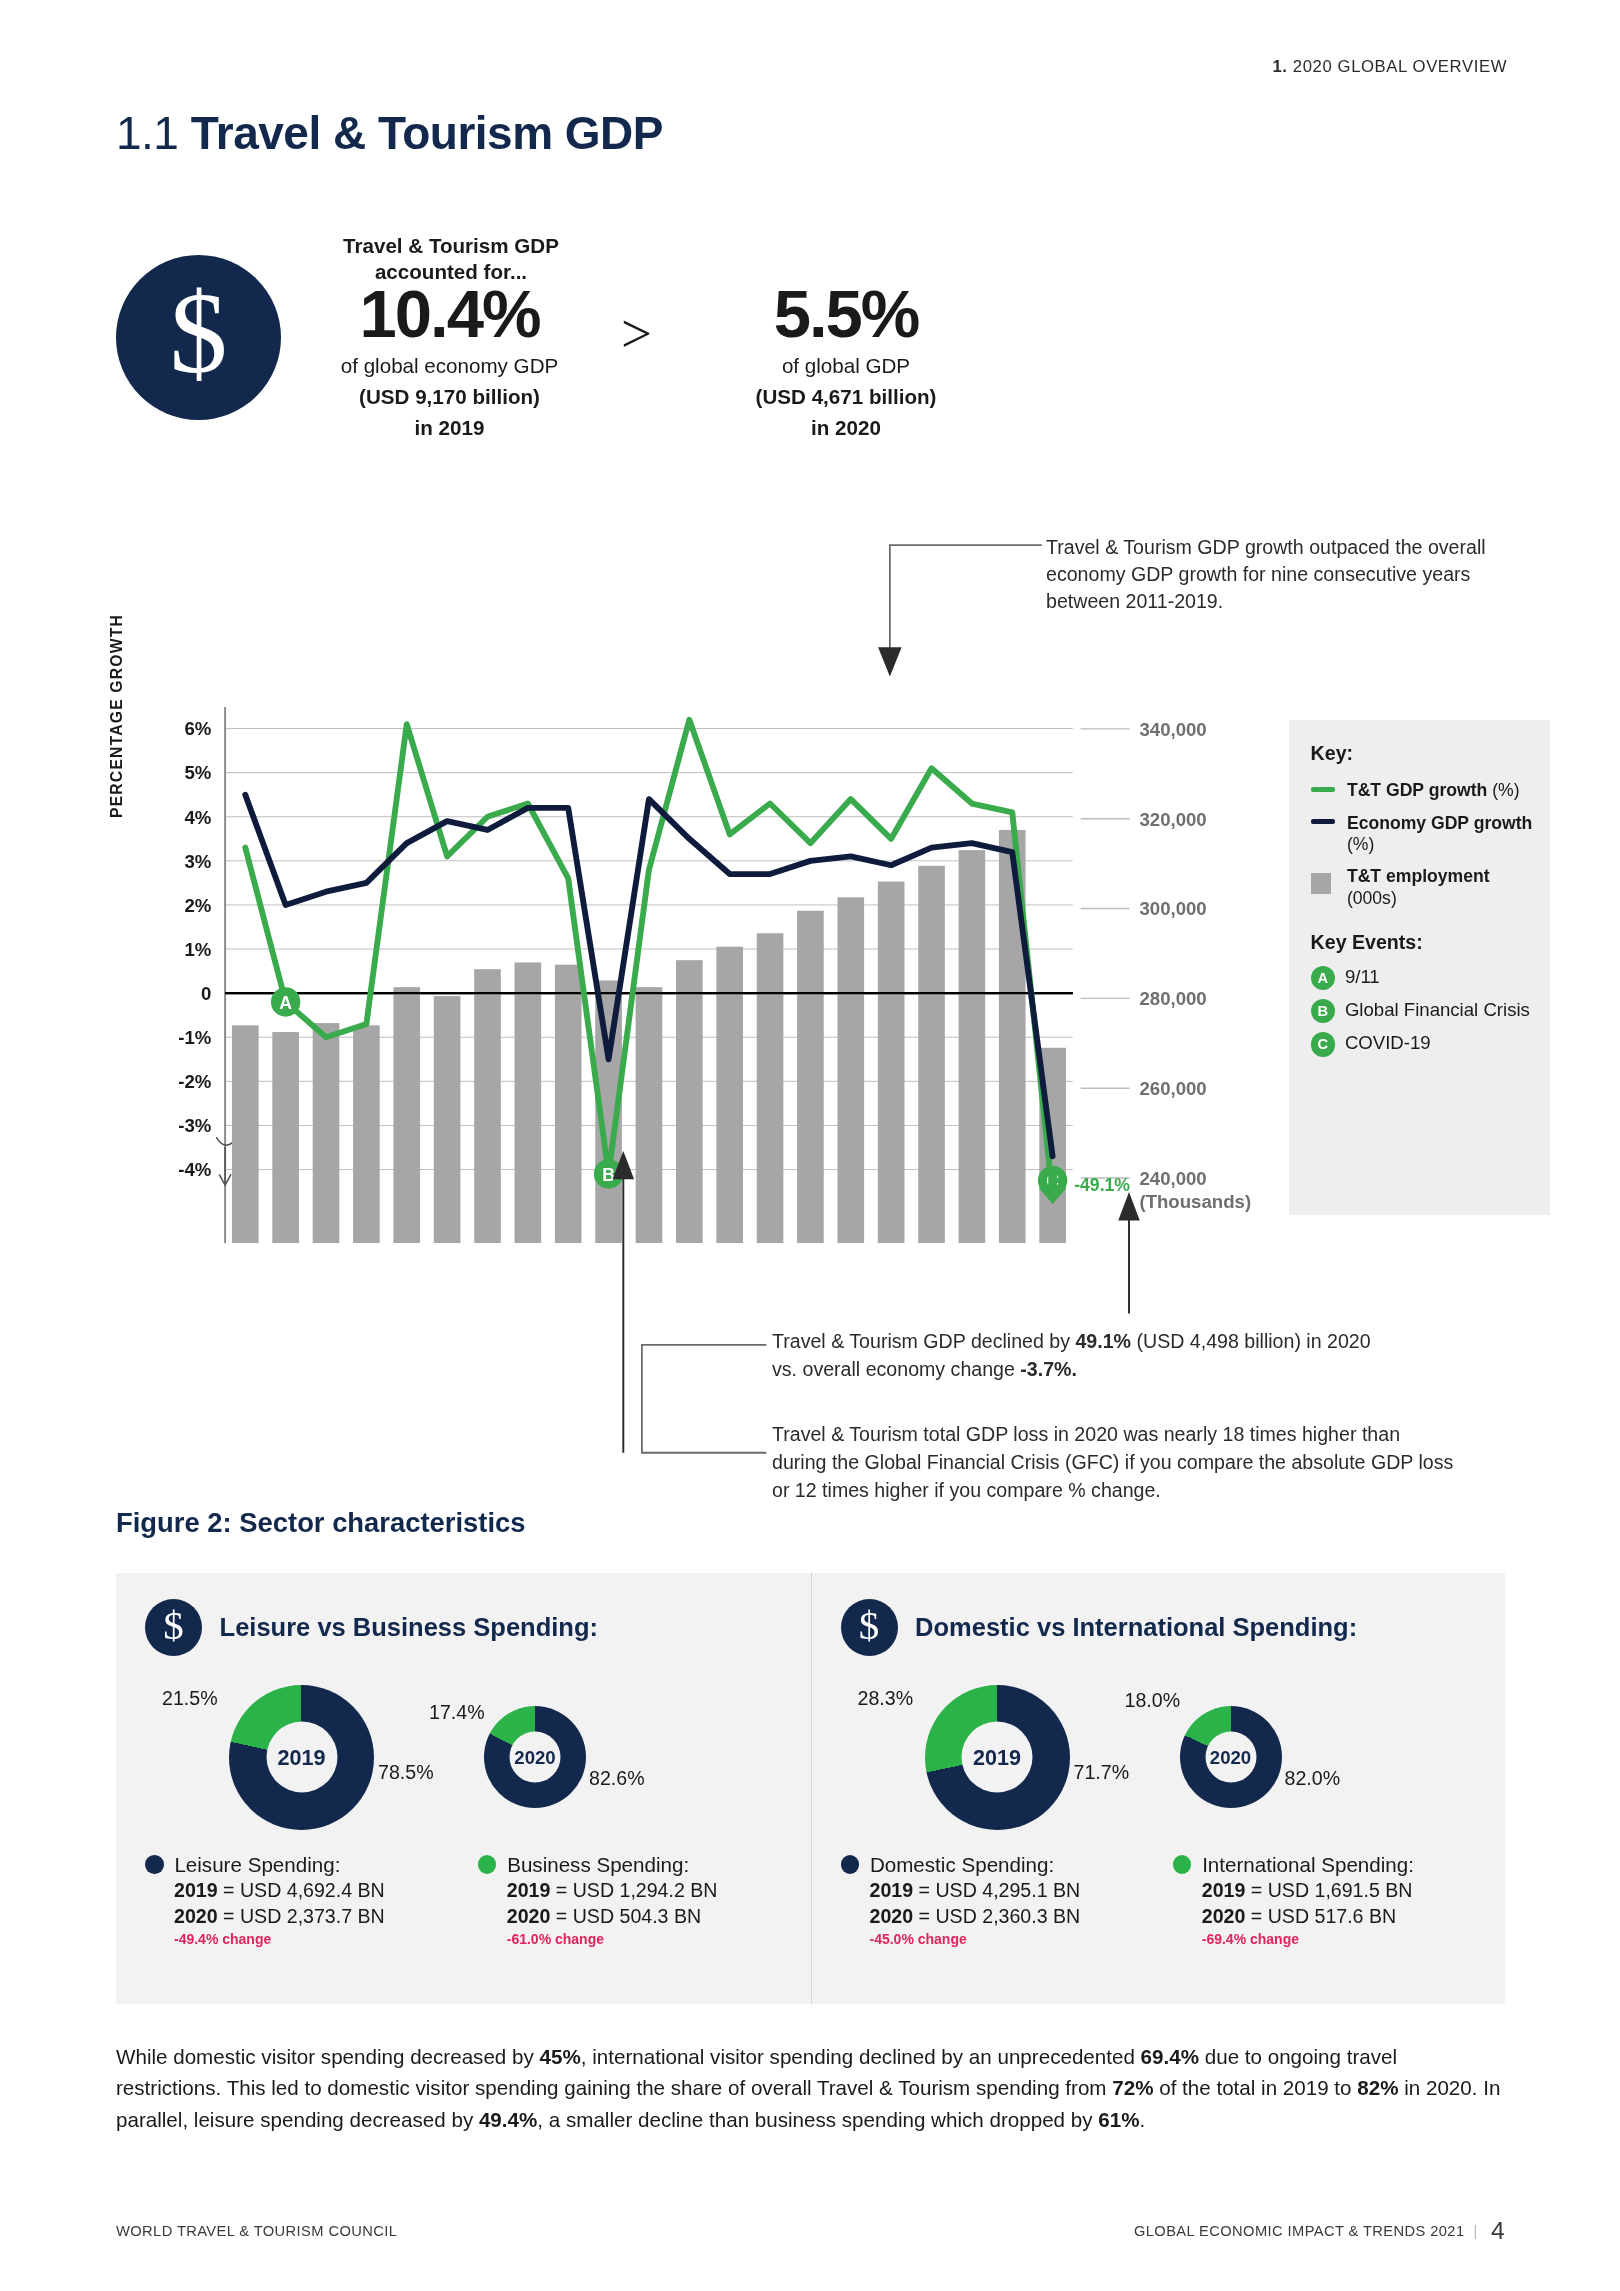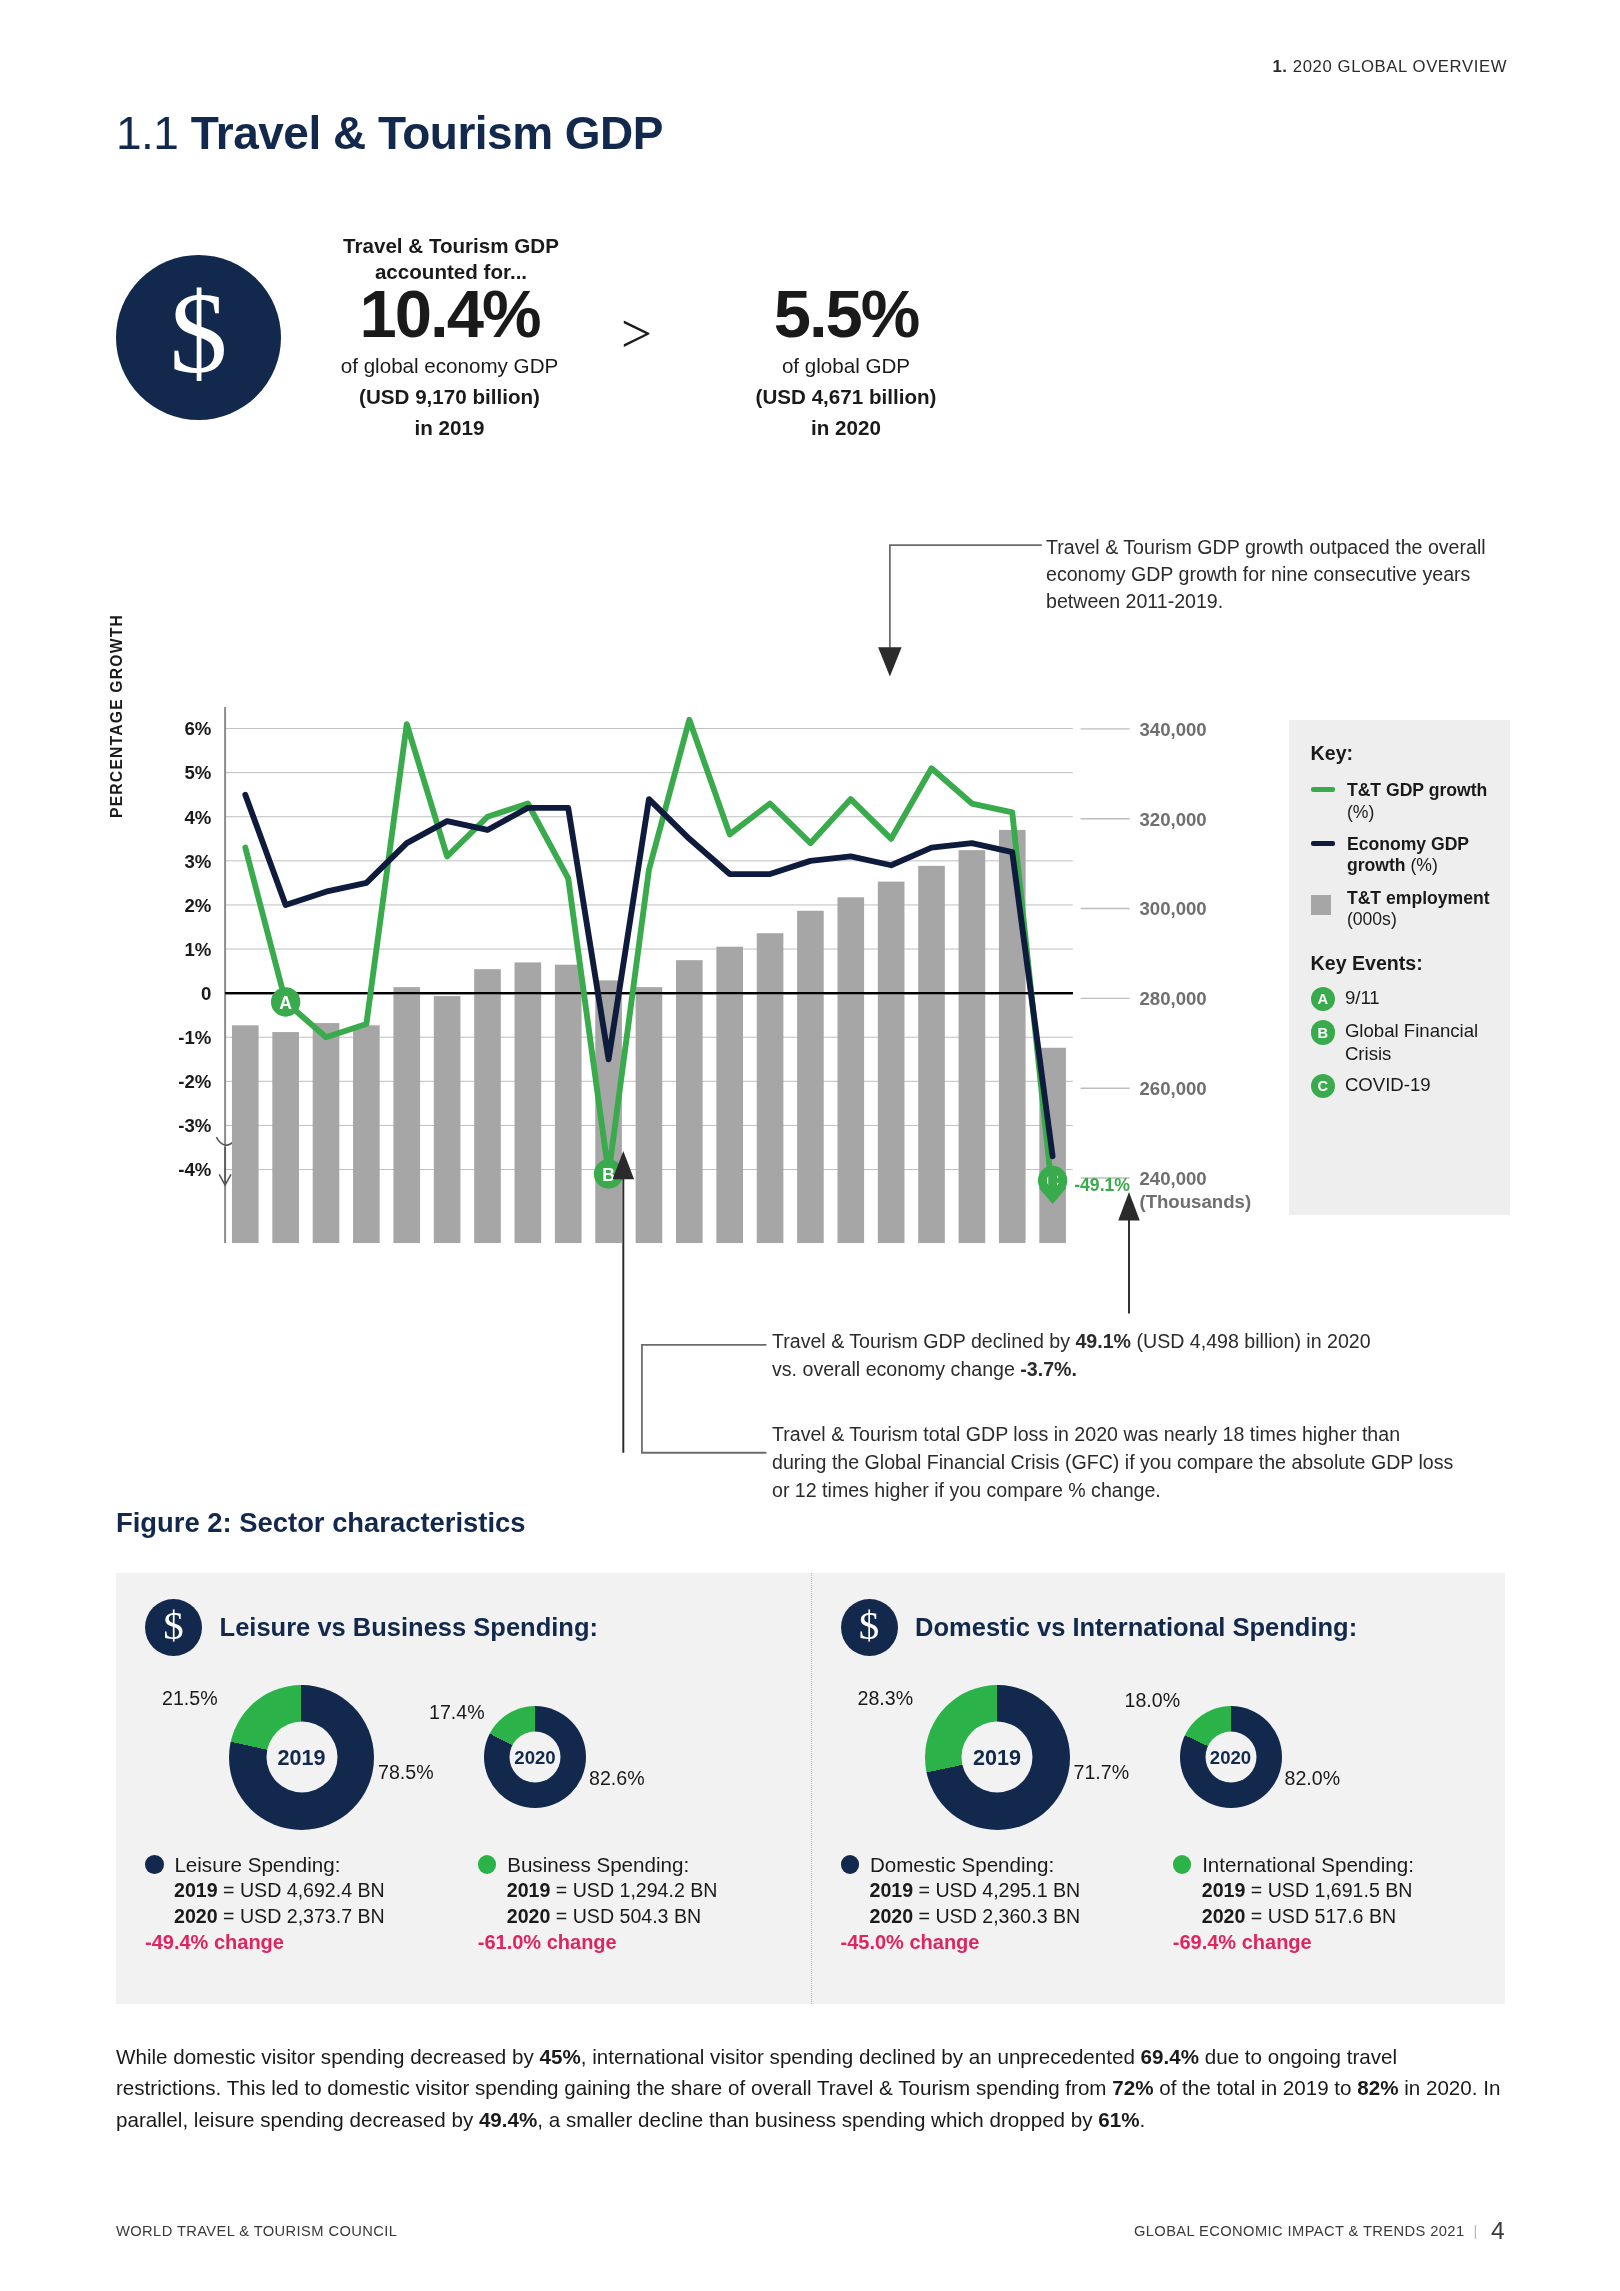--- a/index.html
+++ b/index.html
@@ -75,21 +75,21 @@
     font-size:15.7px; font-weight:700; letter-spacing:1.2px;
     color:#1a1a1a;
     transform:rotate(-90deg); transform-origin:left top;
     white-space:nowrap;
   }
 
   .chart-wrap { position:absolute; left:132px; top:701px; width:1372px; height:549px; }
 
   
   .keybox {
-    position:absolute; left:1289px; top:720px; width:221px; height:495px;
+    position:absolute; left:1289px; top:720px; width:261px; height:495px;
     background:#eeeeee; padding:21.6px 17.6px 0 21.6px;
   }
   .keybox h4 { margin:0 0 15.7px 0; font-size:19.6px; font-weight:700; color:#1a1a1a; }
   .key-row { display:flex; align-items:flex-start; margin-bottom:10.8px; }
   .key-swatch { flex:0 0 25.5px; margin-right:10.8px; padding-top:6.9px; }
   .key-line { display:block; width:24.5px; height:4.9px; border-radius:2px; }
   .key-sq { display:block; width:20.6px; height:20.6px; background:#a6a6a6; }
   .key-text { font-size:17.6px; line-height:1.22; font-weight:700; color:#1a1a1a; }
   .key-text .reg { font-weight:400; }
   .keybox h5 { margin:21.6px 0 11.8px 0; font-size:19.6px; font-weight:700; color:#1a1a1a; }
@@ -148,21 +148,21 @@
   .d-small { width:102px; height:102px; }
   .d-small .hole { width:51px; height:51px; font-size:18.6px; }
   .dlab { position:absolute; font-size:19.6px; color:#1a1a1a; }
 
   .legend-block { position:relative; margin-top:13.7px; padding-left:29px; display:flex; }
   .lg-col { width:50%; }
   .lg-title { display:flex; align-items:center; font-size:20.6px; color:#1a1a1a; }
   .lg-dot { width:18.6px; height:18.6px; border-radius:50%; margin-right:10.8px; flex:0 0 18.6px; }
   .lg-line { font-size:19.6px; line-height:1.34; color:#1a1a1a; margin-left:29px; }
   .lg-line b { font-weight:700; }
-  .lg-change { font-size:20px; font-weight:700; color:#e0245e; margin-top:2px; }
+  .lg-change { font-size:14px; font-weight:700; color:#e0245e; margin-left:29px; margin-top:2px; }
 
   
   .body-par {
     position:absolute; left:116px; top:2041px; width:1392px;
     font-size:20.6px; line-height:1.52; color:#1a1a1a;
   }
   .body-par b { font-weight:700; }
 
   
   .foot-l { position:absolute; left:116px; top:2223px; font-size:14.7px; letter-spacing:0.4px; color:#3a3a3a; }

